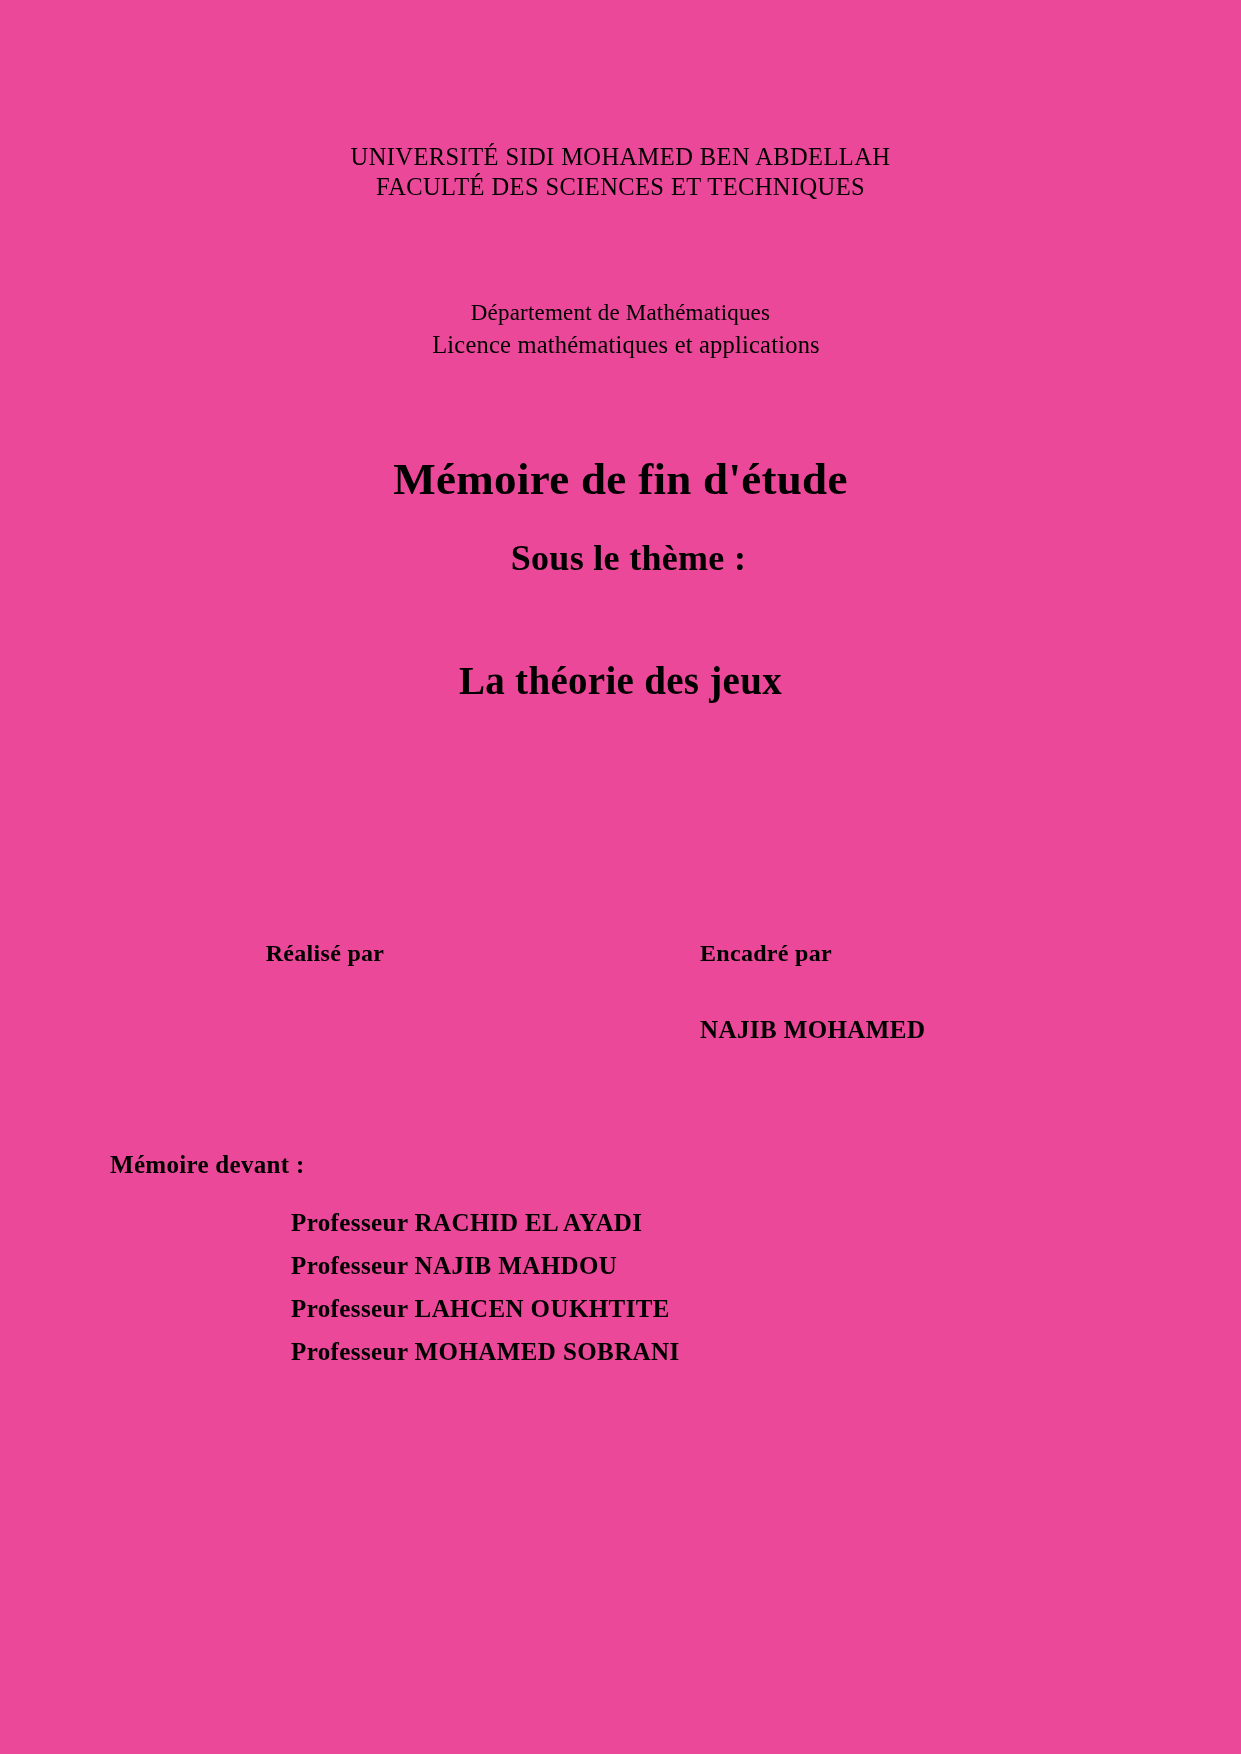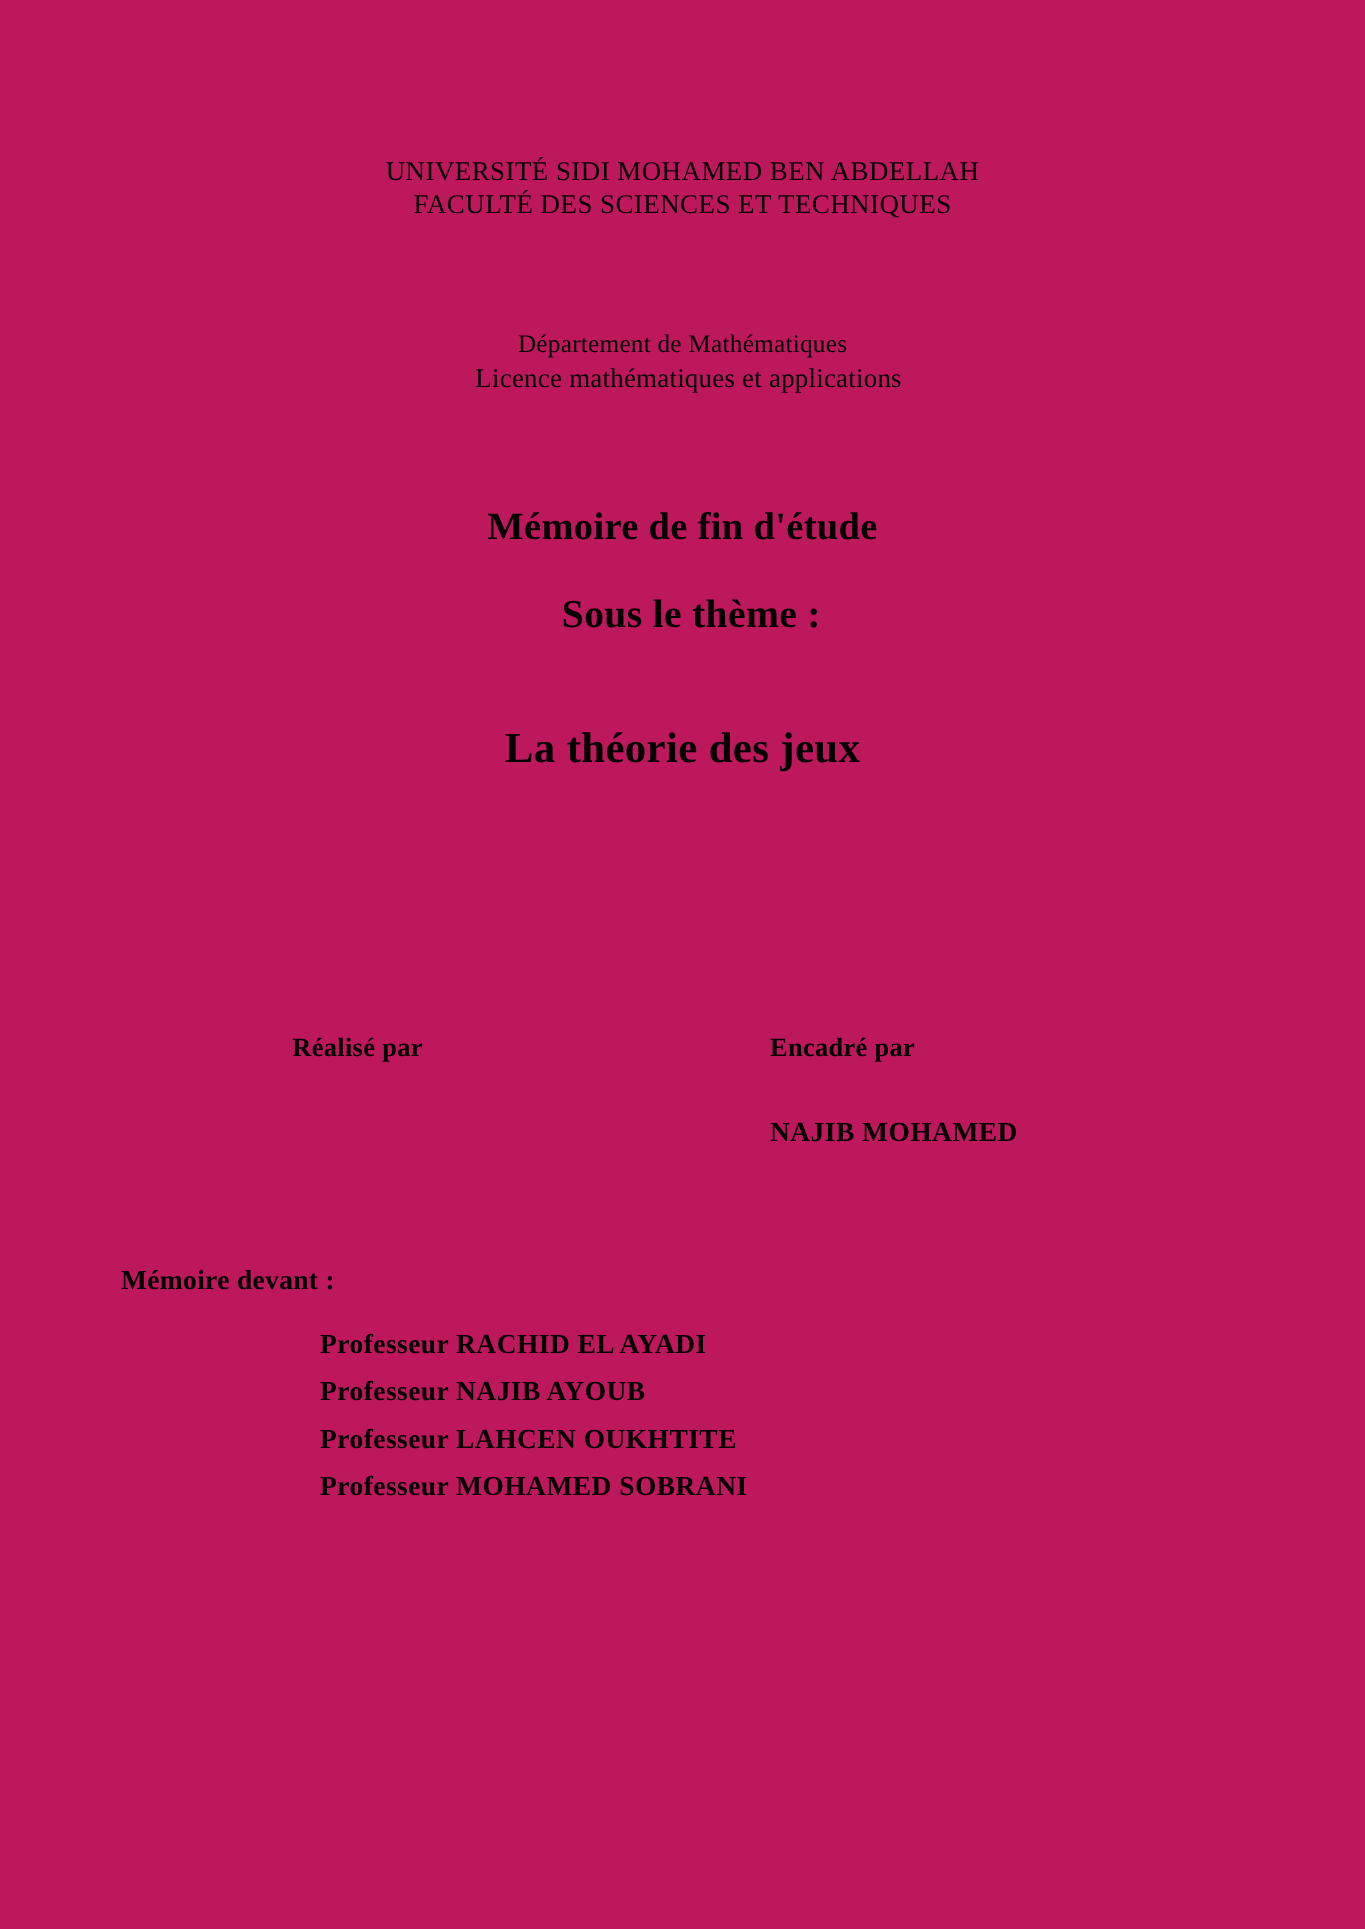--- a/index.html
+++ b/index.html
@@ -6,21 +6,21 @@
   html, body {
     margin: 0;
     padding: 0;
     background: #ffffff;
   }
 
   .page {
     position: relative;
     width: 1241px;
     height: 1754px;
-    background: #be185d;
+    background: #ec4899;
     color: #000000;
     font-family: "Liberation Serif", "DejaVu Serif", serif;
     overflow: hidden;
     box-sizing: border-box;
   }
 
   
   .header-block {
     position: absolute;
     left: 0;
@@ -63,21 +63,21 @@
   
   .title-block {
     position: absolute;
     left: 0;
     right: 0;
     top: 455px;
     text-align: center;
   }
 
   .title-main {
-    font-size: 35px;
+    font-size: 45px;
     font-weight: 700;
     line-height: 48px;
     letter-spacing: 0.3px;
   }
 
   .title-sub {
     position: absolute;
     left: 16px;
     right: 0;
     top: 534px;
@@ -201,19 +201,19 @@
       <div class="credits-name">NAJIB MOHAMED</div>
     </div>
 
   </div>
 
   <div class="jury">
     <div class="jury-heading">Mémoire devant :</div>
 
     <ul class="jury-list">
       <li class="jury-item">Professeur RACHID EL AYADI</li>
-      <li class="jury-item">Professeur NAJIB AYOUB</li>
+      <li class="jury-item">Professeur NAJIB MAHDOU</li>
       <li class="jury-item">Professeur LAHCEN OUKHTITE</li>
       <li class="jury-item">Professeur MOHAMED SOBRANI</li>
     </ul>
   </div>
 
 </div>
 
 </body></html>

